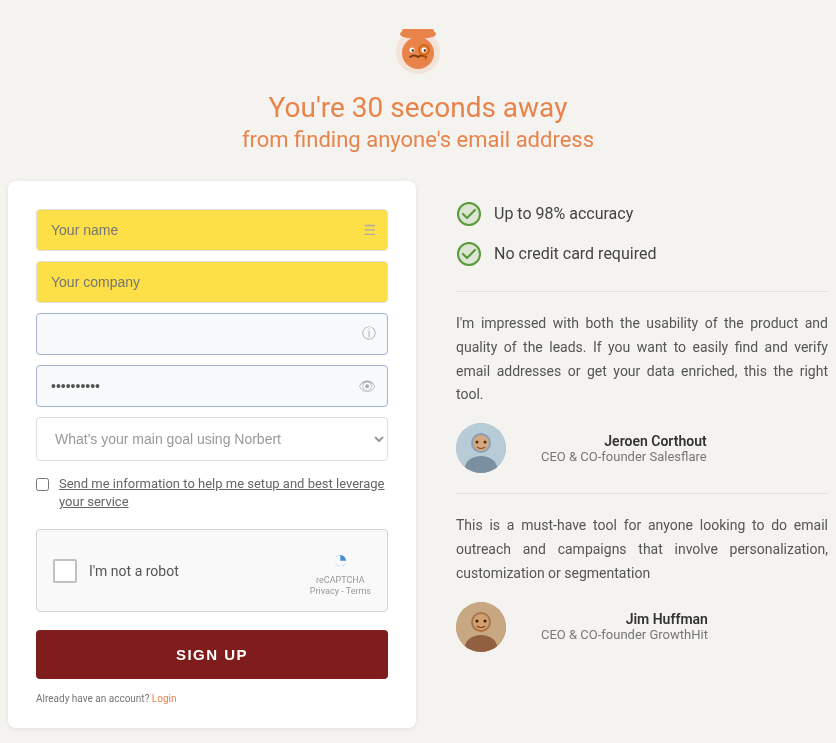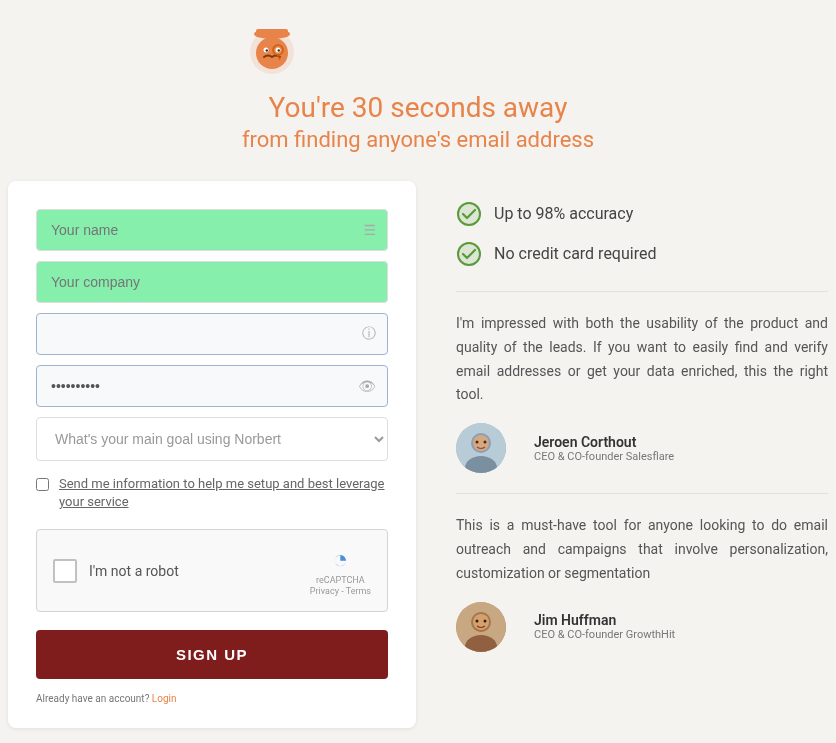--- a/index.html
+++ b/index.html
@@ -13,21 +13,21 @@
     .page-wrapper {
       display: flex;
       flex-direction: column;
       align-items: center;
       padding: 20px 0 30px;
     }
 
     .logo-area {
       display: flex;
       flex-direction: column;
-      align-items: flex-start;
+      align-items: center;
       margin-bottom: 16px;
     }
 
     .logo-icon {
       width: 60px;
       height: 60px;
       margin-bottom: 10px;
     }
 
     .headline {
@@ -72,21 +72,21 @@
     }
 
     .form-input {
       width: 100%;
       border: 1px solid #ddd;
       border-radius: 4px;
       padding: 12px 40px 12px 14px;
       font-size: 14px;
       color: #555;
       outline: none;
-      background: #86efac;
+      background: #fde047;
     }
 
     .form-input.active-field {
       border-color: #a0b4d0;
       background: #f7f9fb;
     }
 
     .field-icon {
       position: absolute;
       right: 12px;
@@ -245,43 +245,45 @@
       font-size: 14px;
       color: #555;
       line-height: 1.7;
       text-align: justify;
       margin-bottom: 16px;
     }
 
     .testimonial-author {
       display: flex;
       align-items: center;
-      gap: 28px;
+      gap: 16px;
+      text-align: right;
     }
 
     .avatar {
       width: 50px;
       height: 50px;
       border-radius: 50%;
       overflow: hidden;
       background: #ccc;
       flex-shrink: 0;
     }
 
     .author-info {}
 
     .author-name {
       font-size: 14px;
       font-weight: 600;
       color: #333;
     }
 
     .author-title {
-      font-size: 11px;
+      font-size: 13px;
       color: #777;
+      margin-left: 19px;
     }
 
     
     .avatar-jeroen {
       background: linear-gradient(135deg, #b0c4d8 0%, #8a9fb5 100%);
       display: flex;
       align-items: center;
       justify-content: center;
       font-size: 20px;
     }

